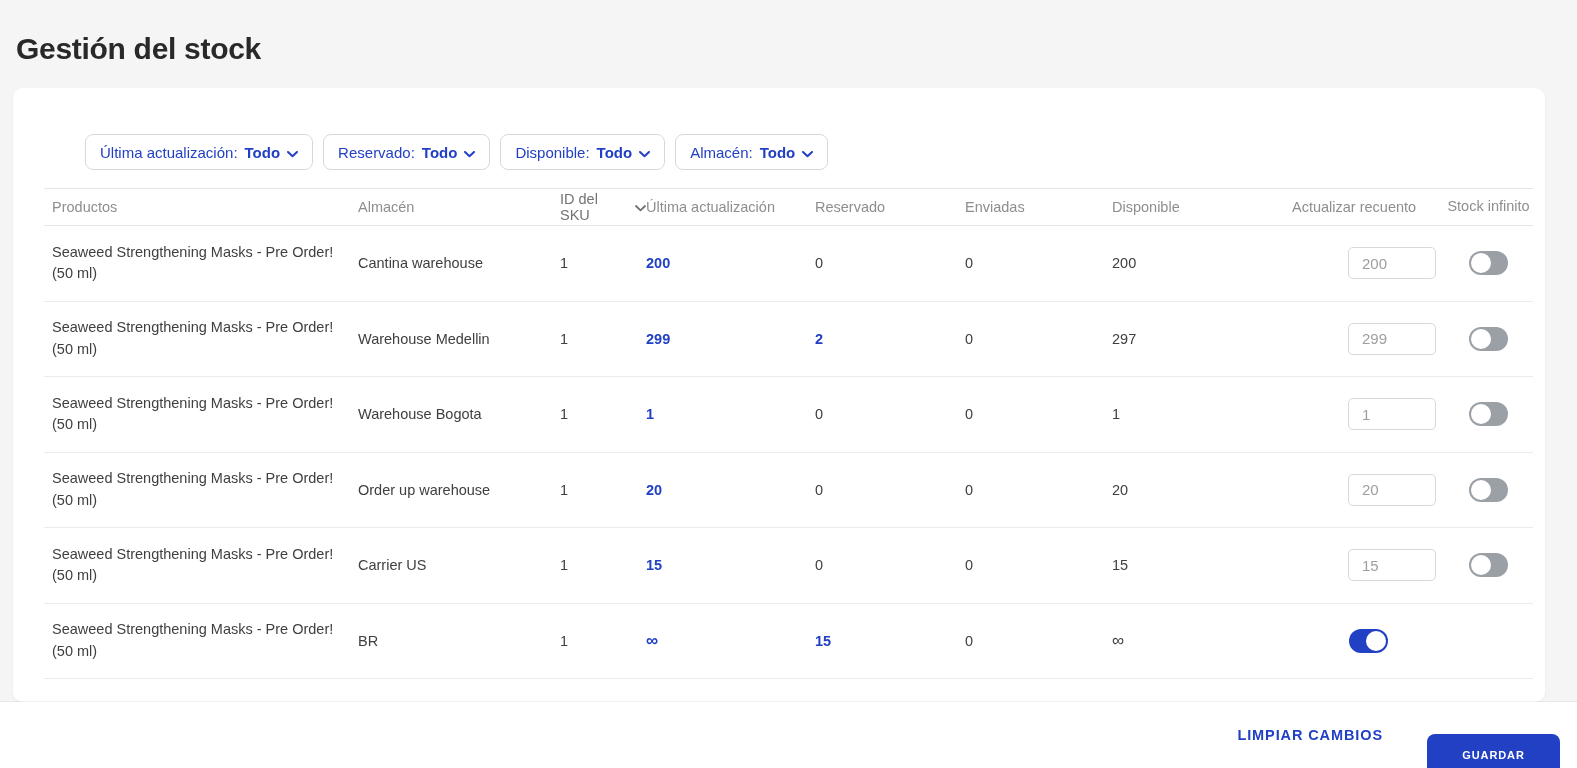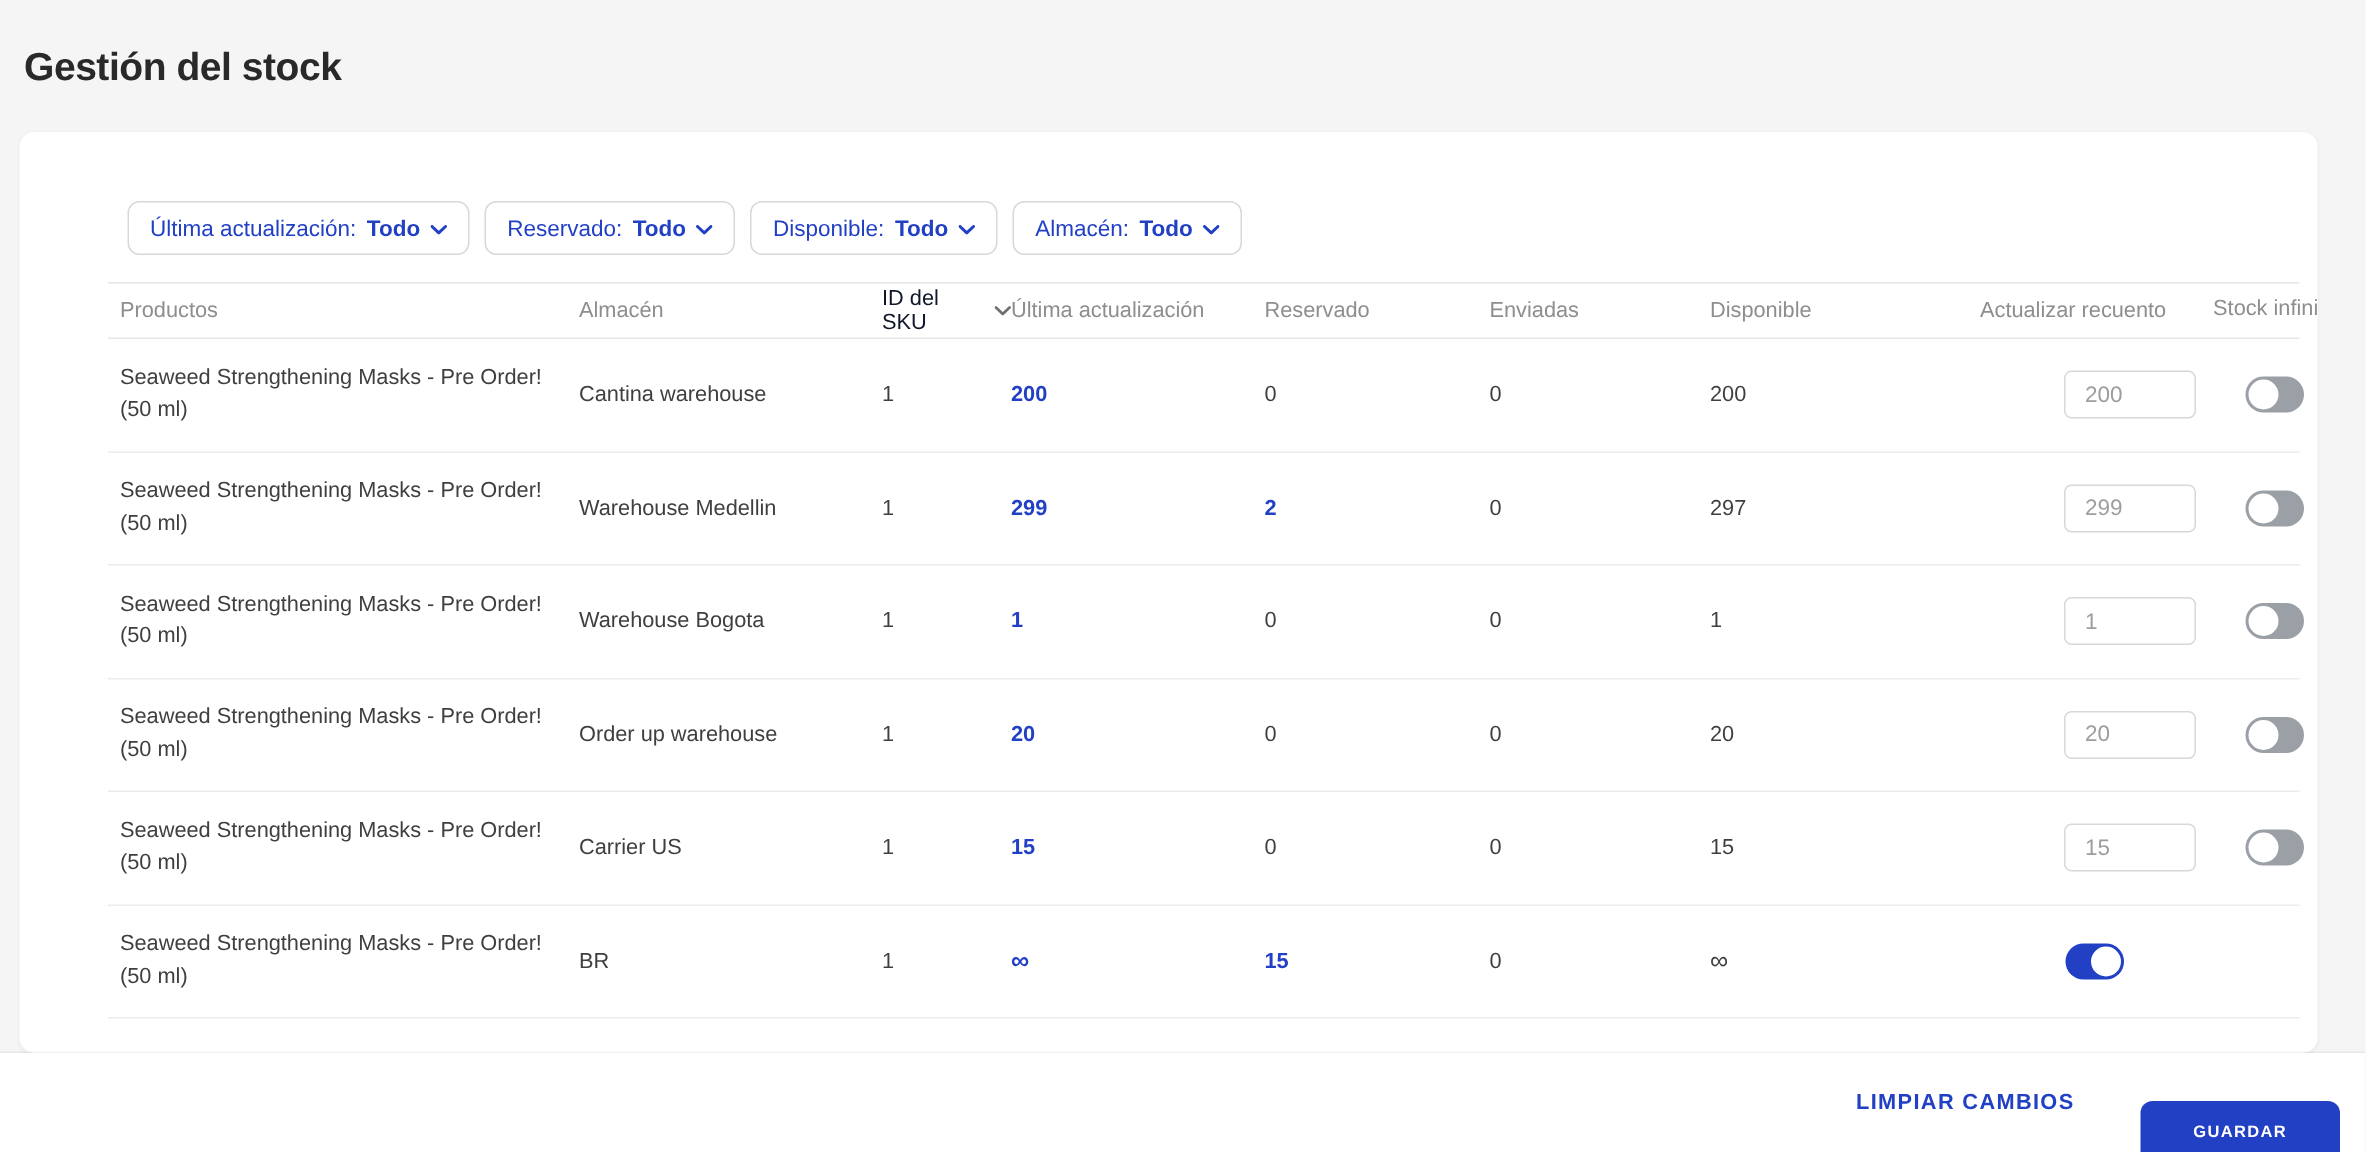--- a/index.html
+++ b/index.html
@@ -3,21 +3,21 @@
 <meta charset="utf-8">
 <style>
   * { box-sizing: border-box; }
   html,body { margin:0; padding:0; }
   body {
     width:1577px; height:768px; overflow:hidden; position:relative;
     background:#f5f5f6; font-family:"Liberation Sans", sans-serif; color:#404040;
   }
   .page-title {
     position:absolute; left:16px; top:12px;
-    font-size:26px; font-weight:bold; color:#292929; letter-spacing:-0.3px;
+    font-size:30px; font-weight:bold; color:#292929; letter-spacing:-0.3px;
   }
   .card {
     position:absolute; left:13px; top:88px; width:1532px; height:614px;
     background:#fff; border-radius:10px; overflow:hidden;
     box-shadow:0 1px 3px rgba(0,0,0,0.05);
   }
   .card-inner { padding:31px 12px 0 31px; }
 
   
   .search-row { display:flex; height:38px; }
@@ -43,33 +43,32 @@
   }
   .chip .chip-value { font-weight:bold; }
   .chip svg { margin-top:1px; }
 
   
   .stock-table { margin-top:18px; }
   .thead, .trow {
     display:grid;
     grid-template-columns:314px 198px 90px 169px 150px 147px 180px 152px 89px;
     align-items:center;
-    margin-left:28px;
   }
   .thead {
     height:38px; border-top:1px solid #e6e6e6; border-bottom:1px solid #e6e6e6;
     color:#8e8e8e; font-size:14.5px;
   }
   .trow { height:75.5px; border-bottom:1px solid #ebebeb; font-size:14.5px; color:#3f3f3f; }
   .c-prod { padding-left:8px; }
   .c-sku  { padding-left:4px; }
   .num    { padding-right:4px; }
   .c-count{ text-align:right; padding-right:8px; }
   .c-stock{ text-align:center; line-height:1.2; }
-  .hcell.sortable { color:#0f172a; display:flex; align-items:center; gap:14px; }
+  .hcell.sortable { color:#737373; display:flex; align-items:center; gap:14px; }
   .pname { display:block; max-width:302px; line-height:1.5; }
   .link { color:var(--accent,#2240c4); font-weight:bold; cursor:pointer; }
   .inf { font-size:17px; }
 
   .count-input {
     width:88px; height:32px; border:1px solid #d8d8d8; border-radius:5px;
     font-size:15px; color:#9e9e9e; padding:0 0 0 13px; background:#fff;
     font-family:"Liberation Sans", sans-serif; outline:none;
   }
   .count-input:disabled { background:#ececec; border-color:#e3e3e3; color:#9d9d9d; }

